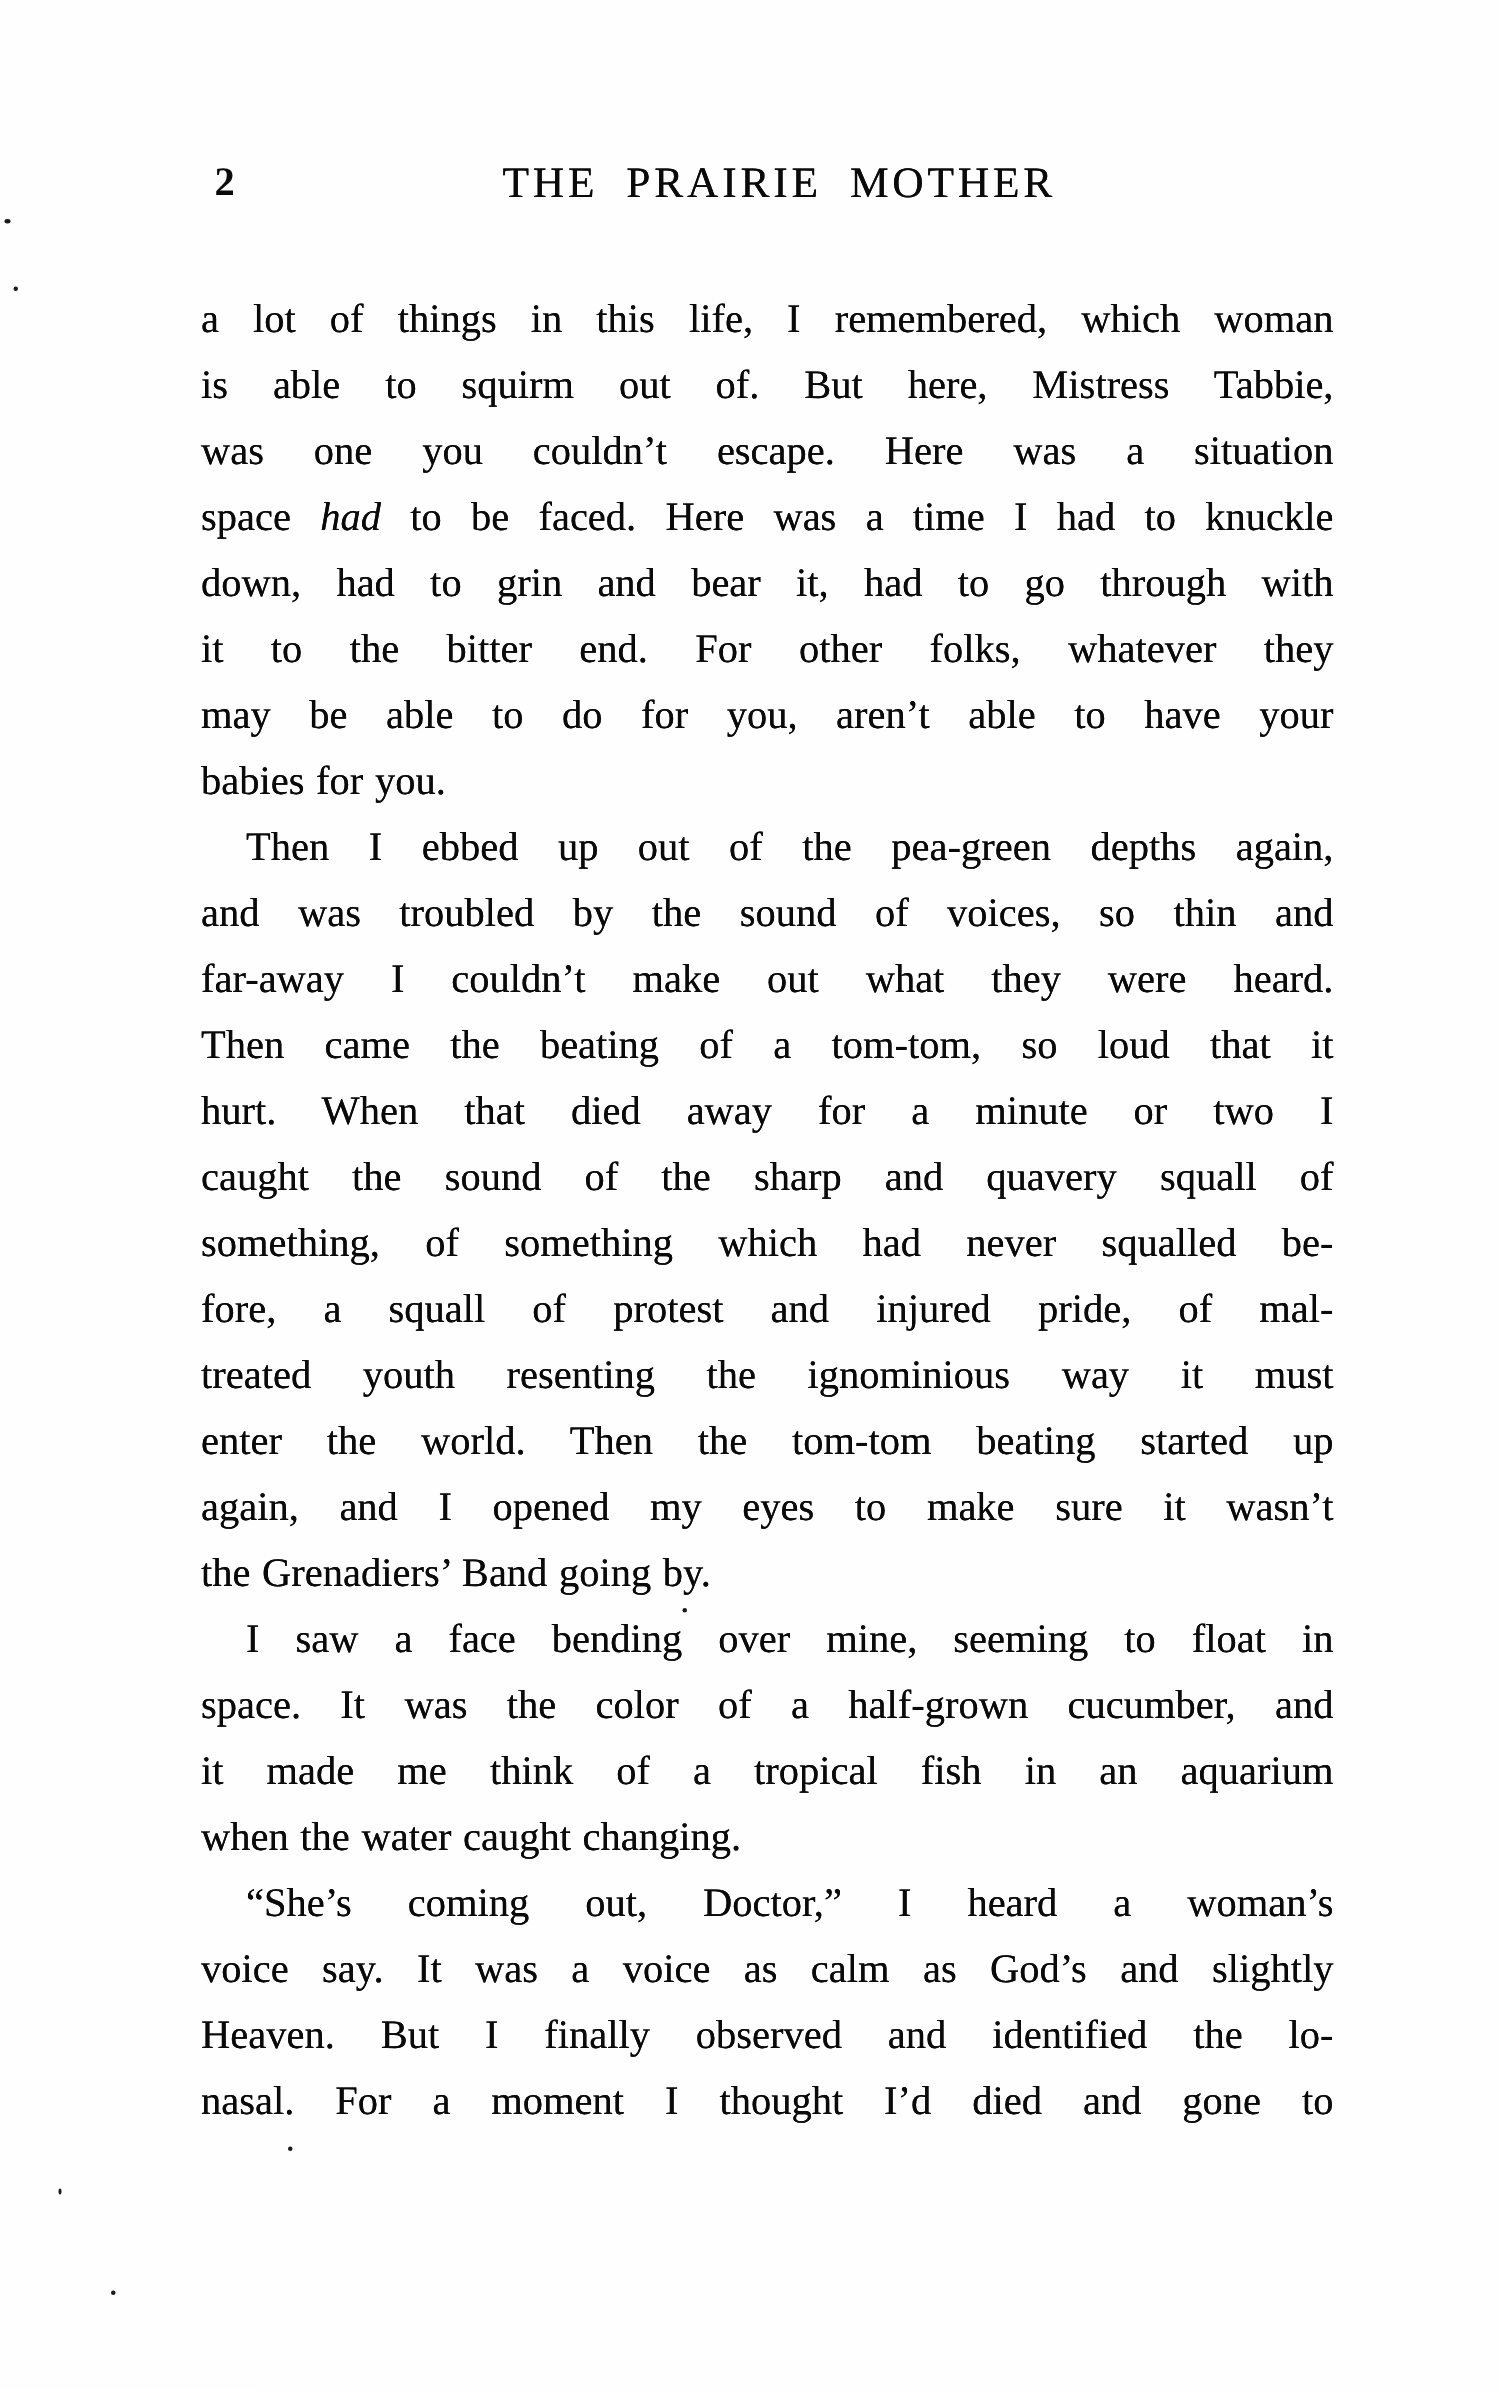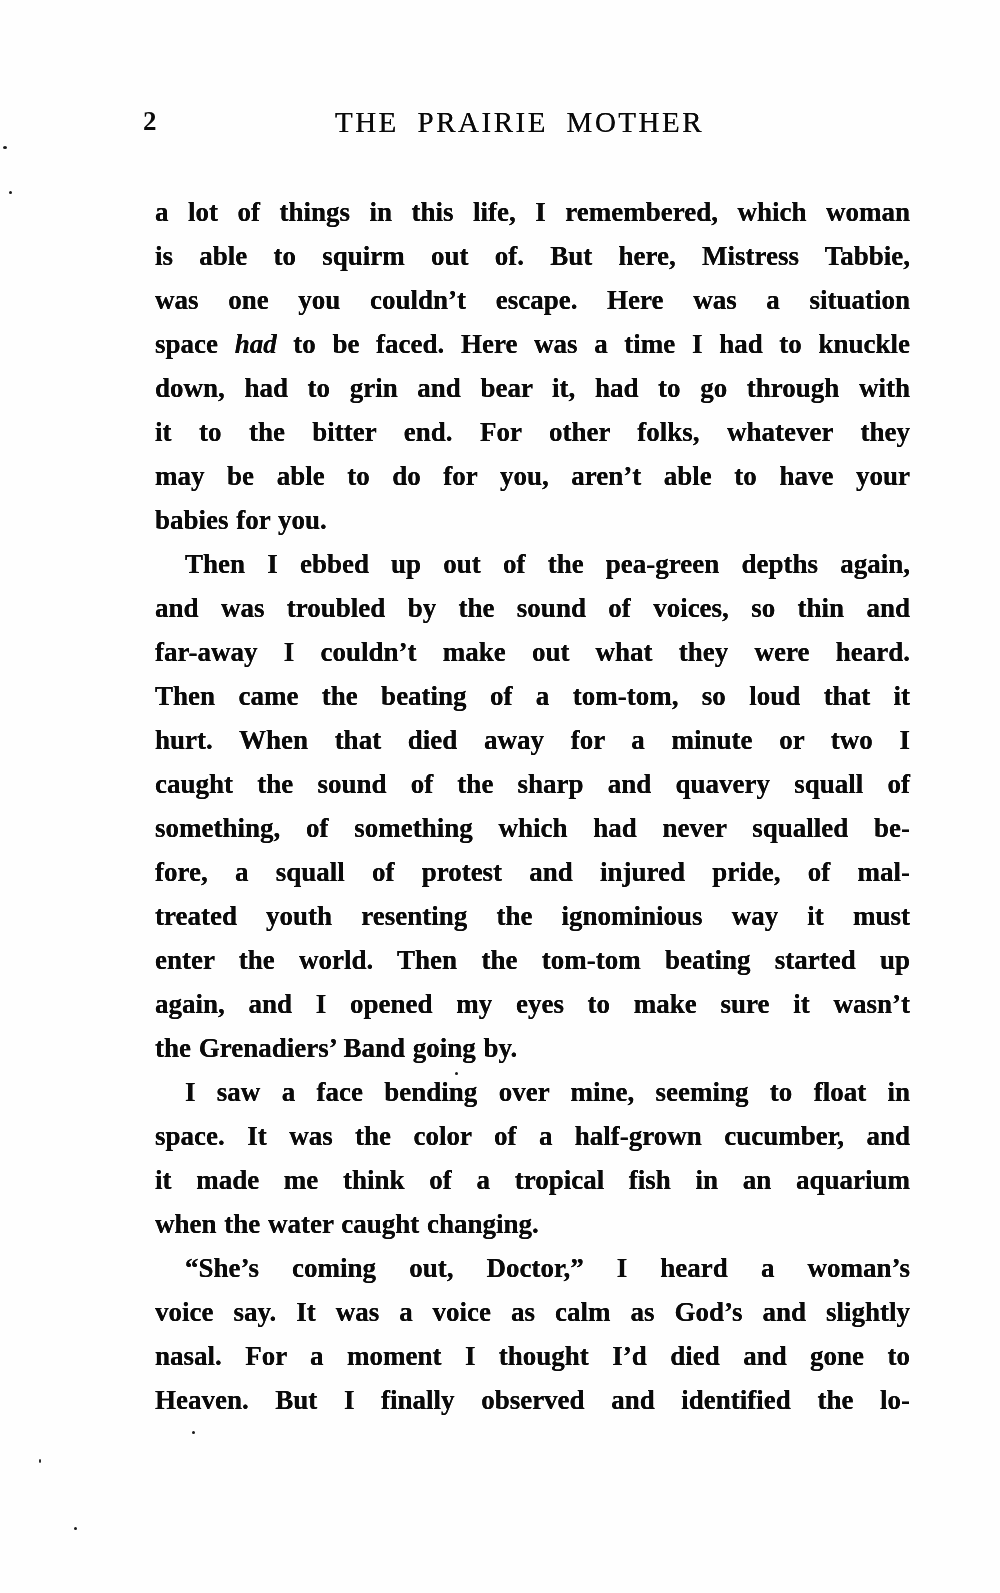--- a/index.html
+++ b/index.html
@@ -36,24 +36,24 @@
     font-size: 29px;
     font-weight: normal;
     letter-spacing: 2.5px;
     word-spacing: 9px;
     line-height: 36px;
     text-shadow: 0 0 0.4px currentColor;
   }
   .body-text {
     position: absolute;
     top: 190px;
-    left: 155px;
+    left: 134px;
     width: 755px;
     font-size: 27px;
-    font-weight: bold;
+    font-weight: normal;
     line-height: 44px;
     word-spacing: 1px;
     text-shadow: 0 0 0.3px currentColor;
   }
   .par { margin: 0; padding: 0; }
   .line {
     text-align: justify;
     text-align-last: justify;
   }
   .line.lastline {
@@ -110,22 +110,22 @@
     <div class="par">
       <div class="line firstline-indent">I saw a face bending over mine, seeming to float in</div>
       <div class="line">space.  It was the color of a half-grown cucumber, and</div>
       <div class="line">it made me think of a tropical fish in an aquarium</div>
       <div class="line lastline">when the water caught changing.</div>
     </div>
 
     <div class="par">
       <div class="line firstline-indent">“She’s coming out, Doctor,” I heard a woman’s</div>
       <div class="line">voice say.  It was a voice as calm as God’s and slightly</div>
+      <div class="line">Heaven.  But I finally observed and identified the lo-</div>
       <div class="line">nasal.  For a moment I thought I’d died and gone to</div>
-      <div class="line">Heaven.  But I finally observed and identified the lo-</div>
     </div>
 
   </div>
 
   <div class="speck" style="left:3px; top:146px; width:4px; height:3px;"></div>
   <div class="speck" style="left:9px; top:191px; width:3px; height:3px;"></div>
   <div class="speck" style="left:455px; top:1072px; width:3px; height:3px;"></div>
   <div class="speck" style="left:192px; top:1431px; width:3px; height:3px;"></div>
   <div class="speck" style="left:39px; top:1459px; width:2px; height:4px;"></div>
   <div class="speck" style="left:74px; top:1527px; width:3px; height:3px;"></div>

